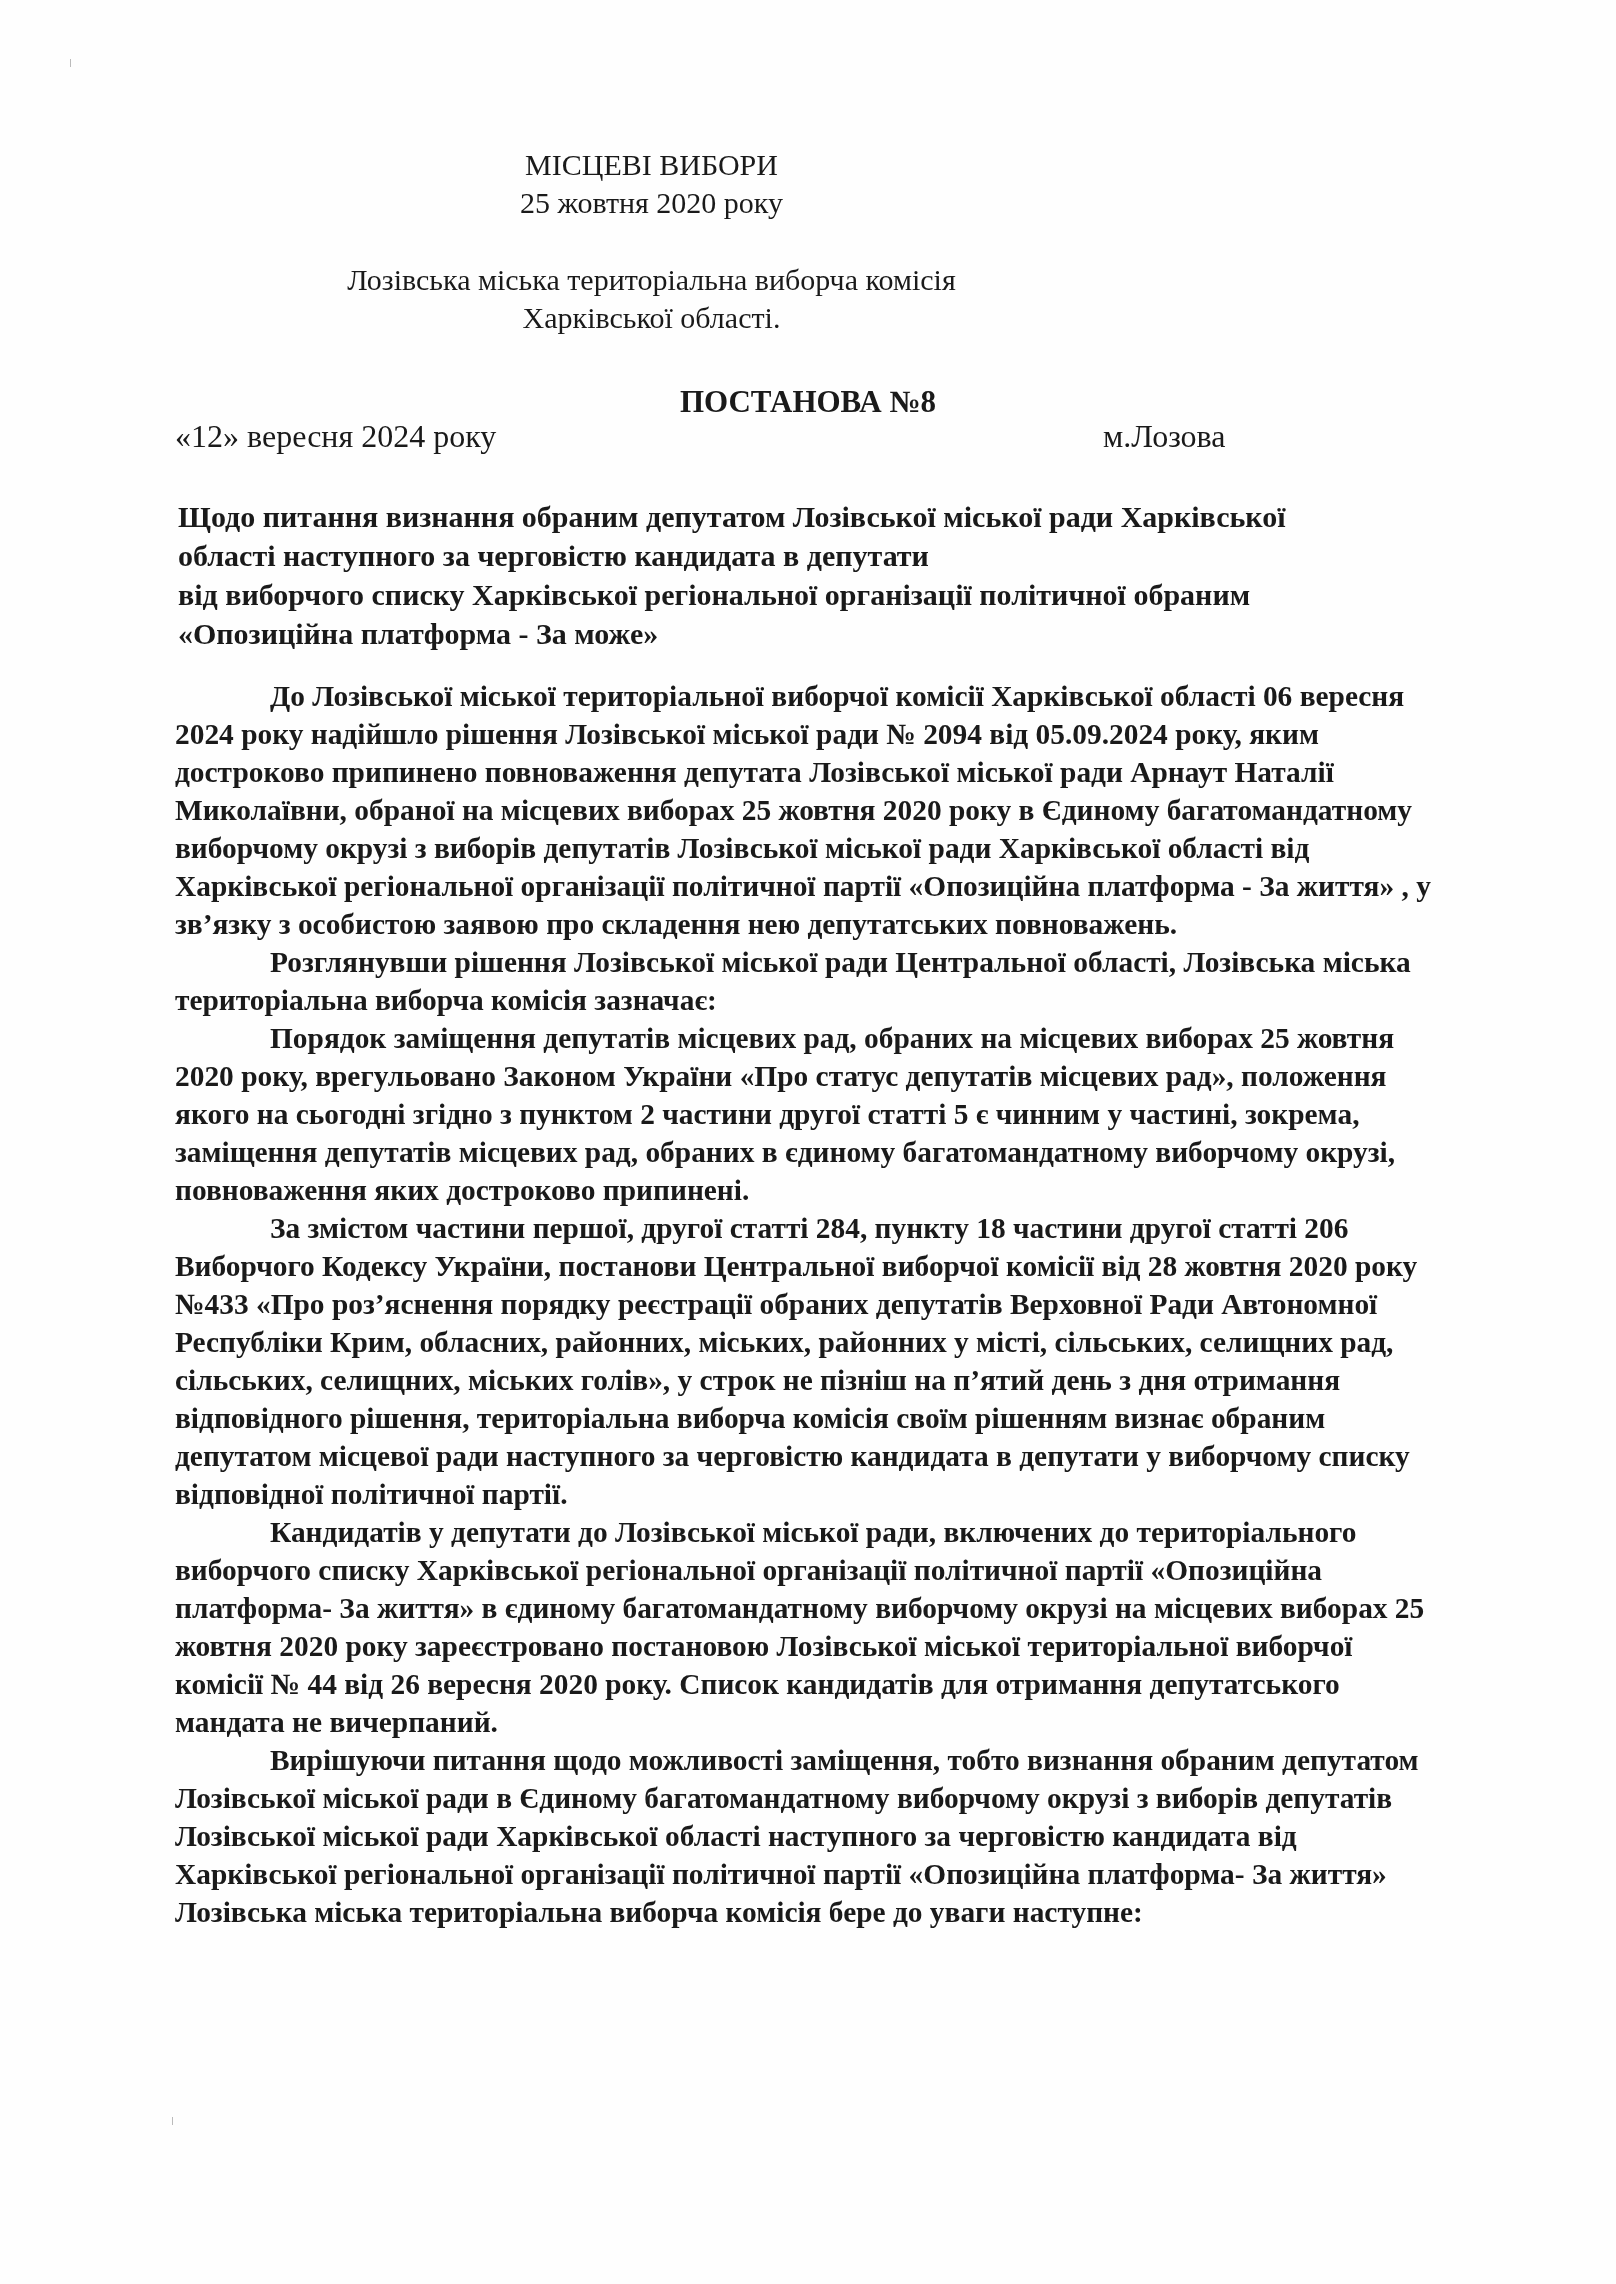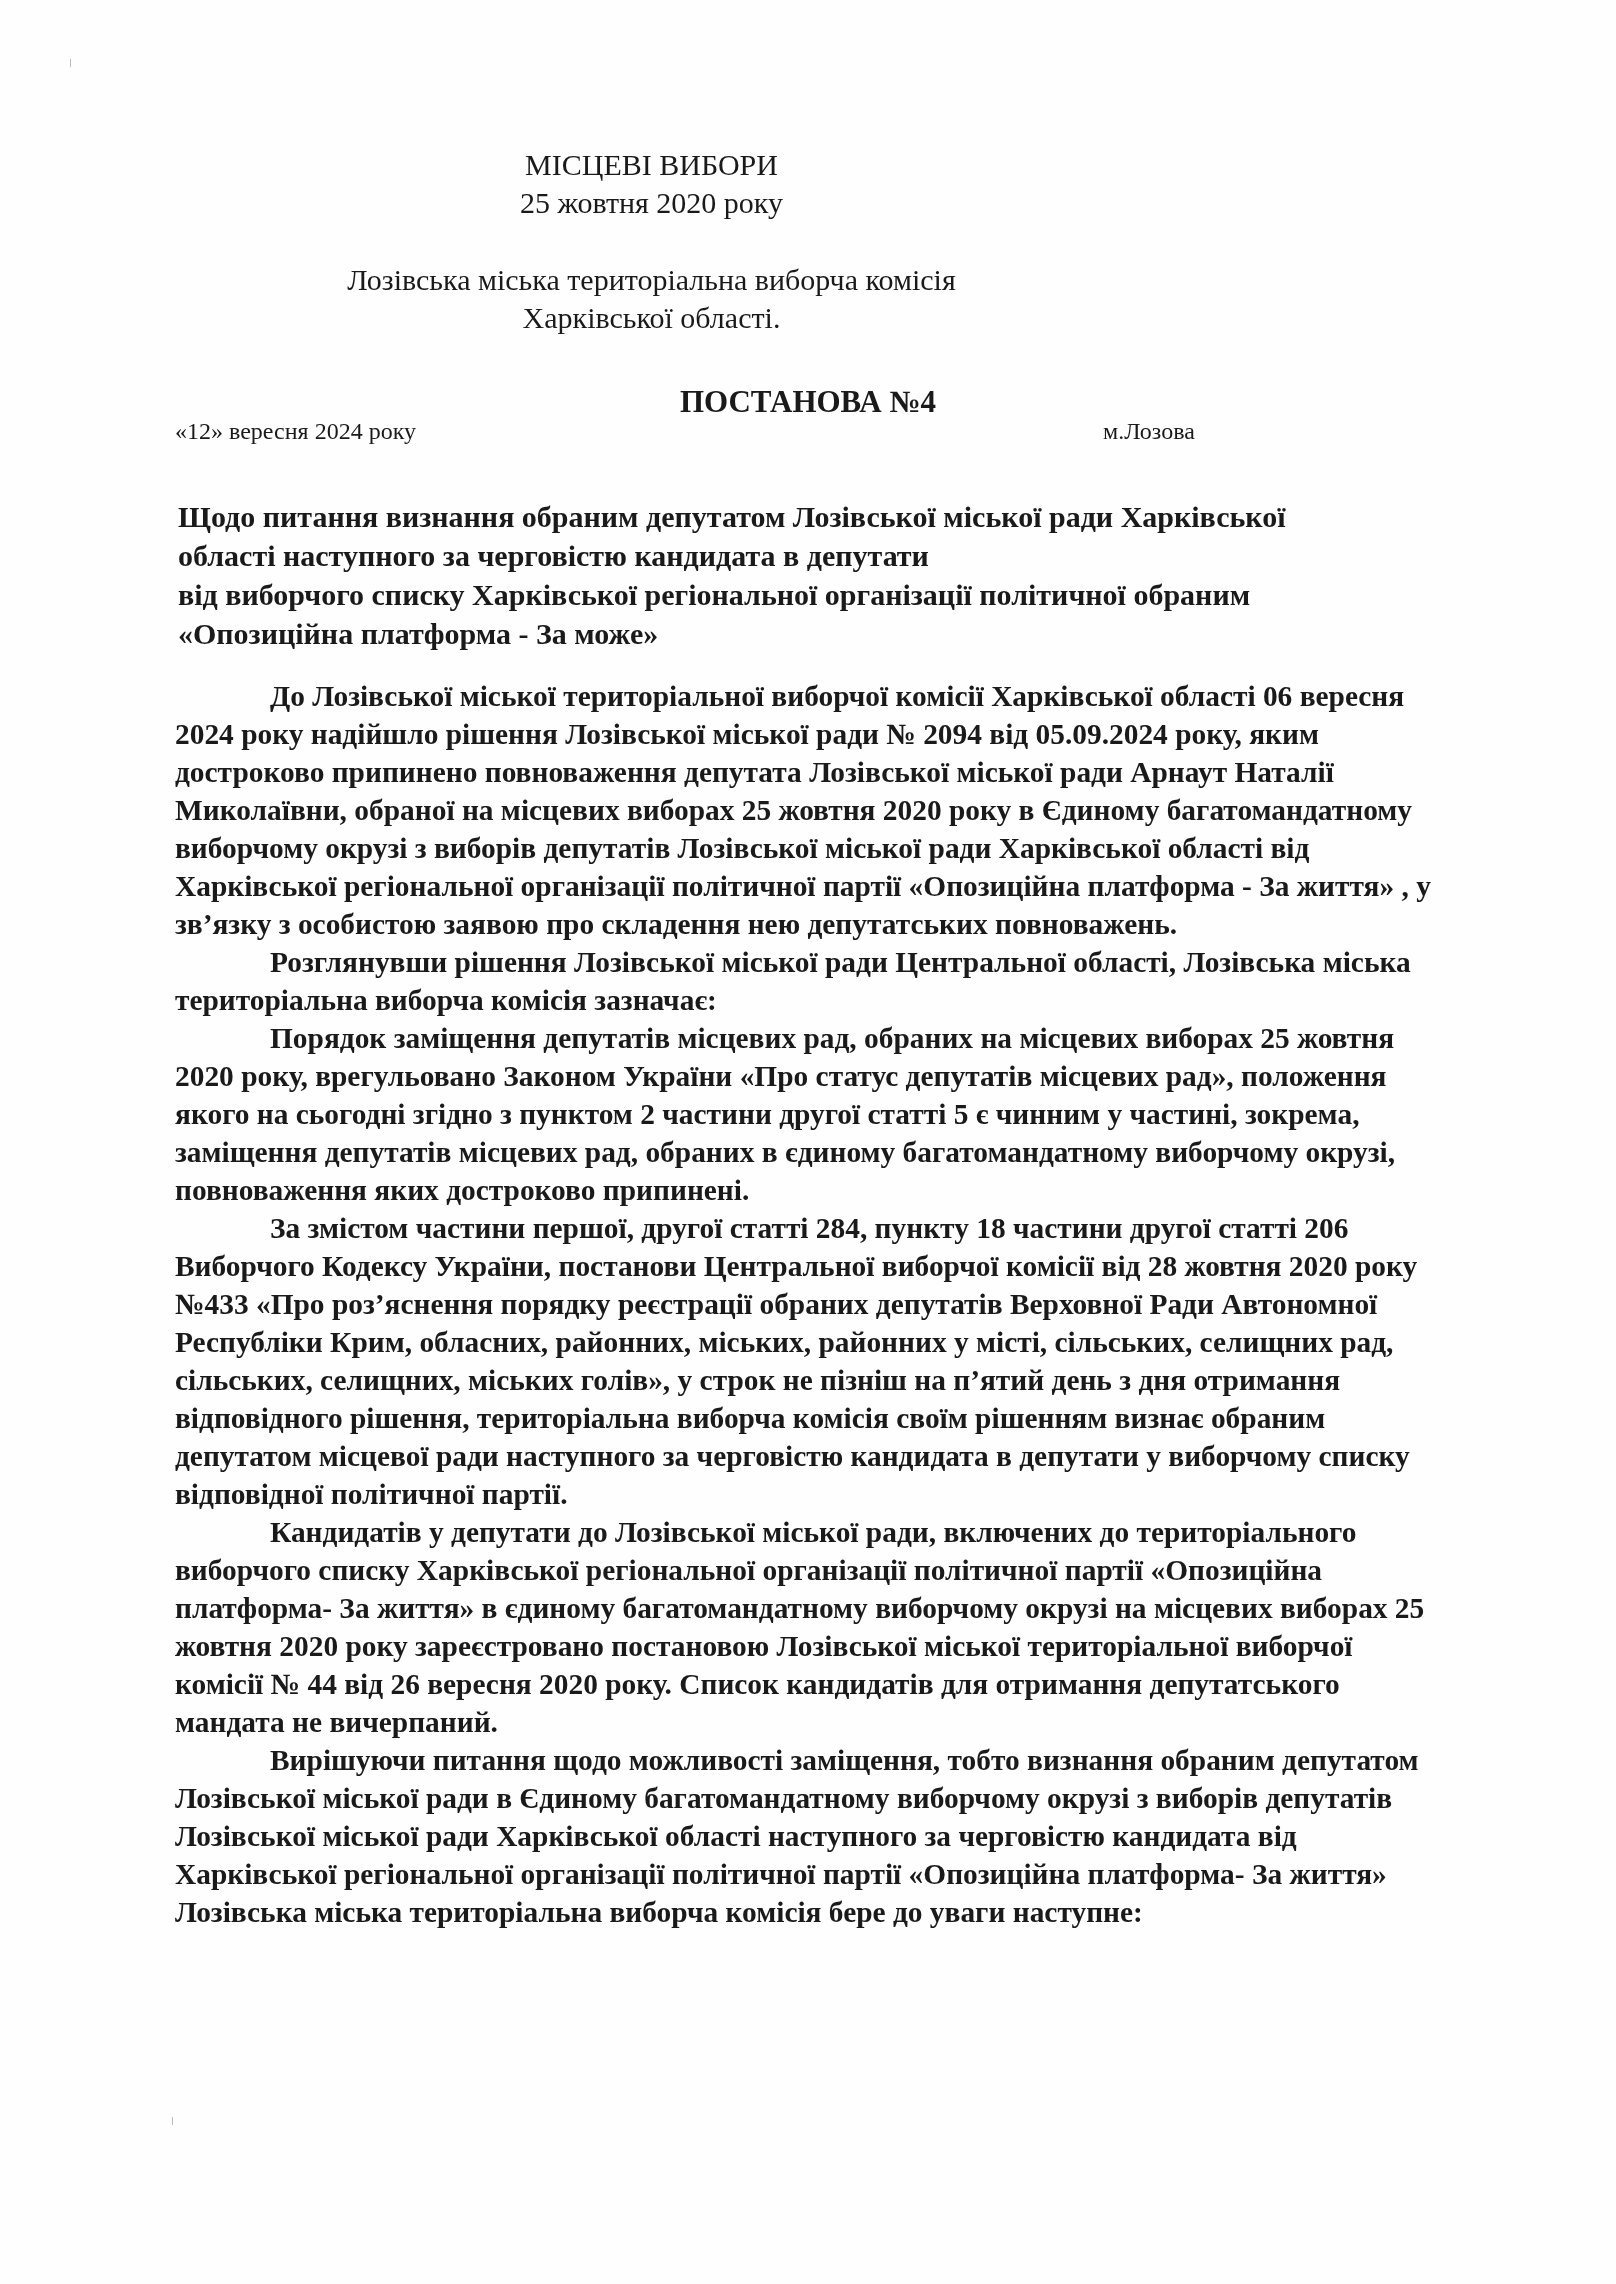--- a/index.html
+++ b/index.html
@@ -8,21 +8,21 @@
     position: absolute; left: 0; top: 0; width: 1616px; height: 2284px;
     background: #fefefe;
     font-family: "Liberation Serif", "DejaVu Serif", serif;
     color: #1a1a1a;
   }
   .center { text-align: center; }
   .hdr { position: absolute; left: 0; width: 1303px; font-size: 30px; line-height: 38px; }
   .hdr1 { top: 146px; }
   .hdr2 { top: 261px; }
   .title { position: absolute; top: 384px; left: 0; width: 1616px; font-size: 31px; font-weight: bold; }
-  .dateline { position: absolute; top: 418px; left: 175px; width: 1071px; font-size: 24px; }
+  .dateline { position: absolute; top: 418px; left: 175px; width: 1071px; font-size: 32px; }
   .dateline .place { position: absolute; left: 928px; top: 0; }
   .subject {
     position: absolute; top: 497px; left: 178px; width: 1261px;
     font-size: 30px; font-weight: bold; line-height: 39px; text-align: left;
   }
   .body {
     position: absolute; top: 677px; left: 175px; width: 1273px;
     font-size: 29.4px; line-height: 38px;
   }
   .body p { margin: 0; text-indent: 95px; font-weight: bold; }
@@ -38,21 +38,21 @@
   <div class="hdr hdr1 center">
     <div>МІСЦЕВІ ВИБОРИ</div>
     <div>25 жовтня 2020 року</div>
   </div>
 
   <div class="hdr hdr2 center">
     <div>Лозівська  міська територіальна виборча комісія</div>
     <div>Харківської області.</div>
   </div>
 
-  <div class="title center">ПОСТАНОВА №4</div>
+  <div class="title center">ПОСТАНОВА №8</div>
 
   <div class="dateline">
     <span>«12»  вересня  2024 року</span>
     <span class="place">м.Лозова</span>
   </div>
 
   <div class="subject">
     <div>Щодо питання визнання обраним депутатом Лозівської міської ради Харківської</div>
     <div>області наступного за  черговістю кандидата в депутати</div>
     <div>від виборчого списку Харківської регіональної  організації політичної обраним</div>

